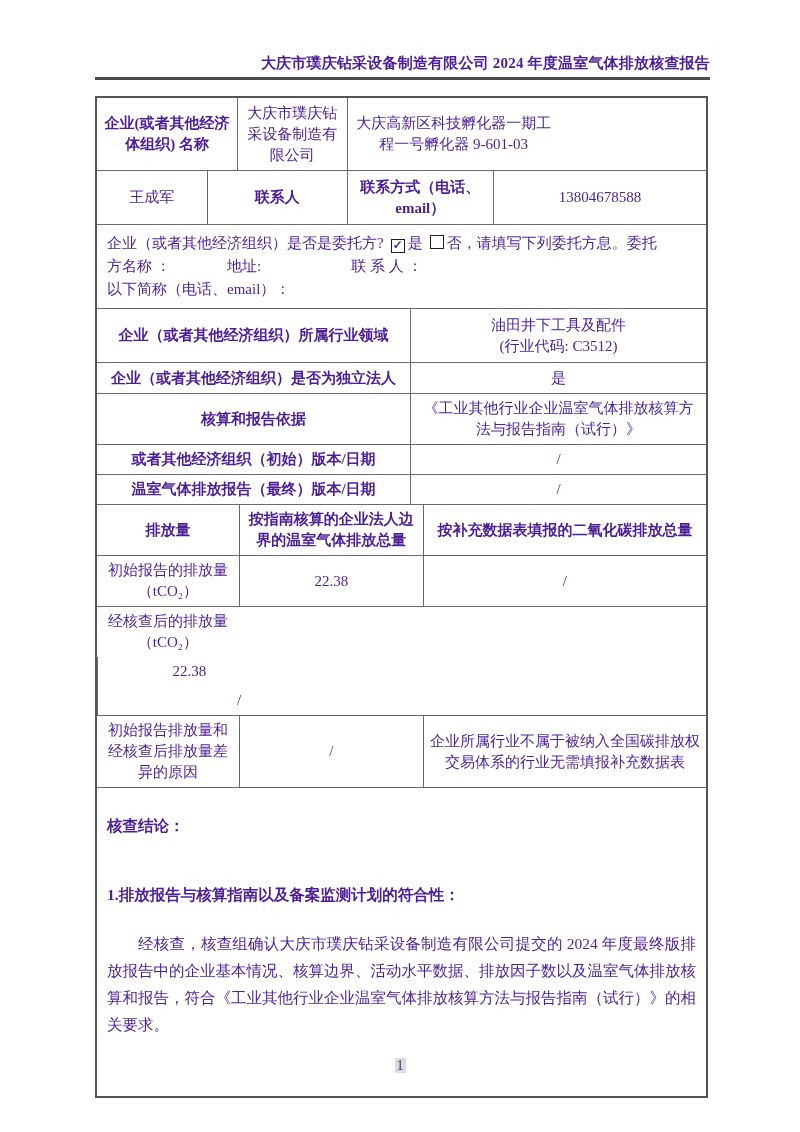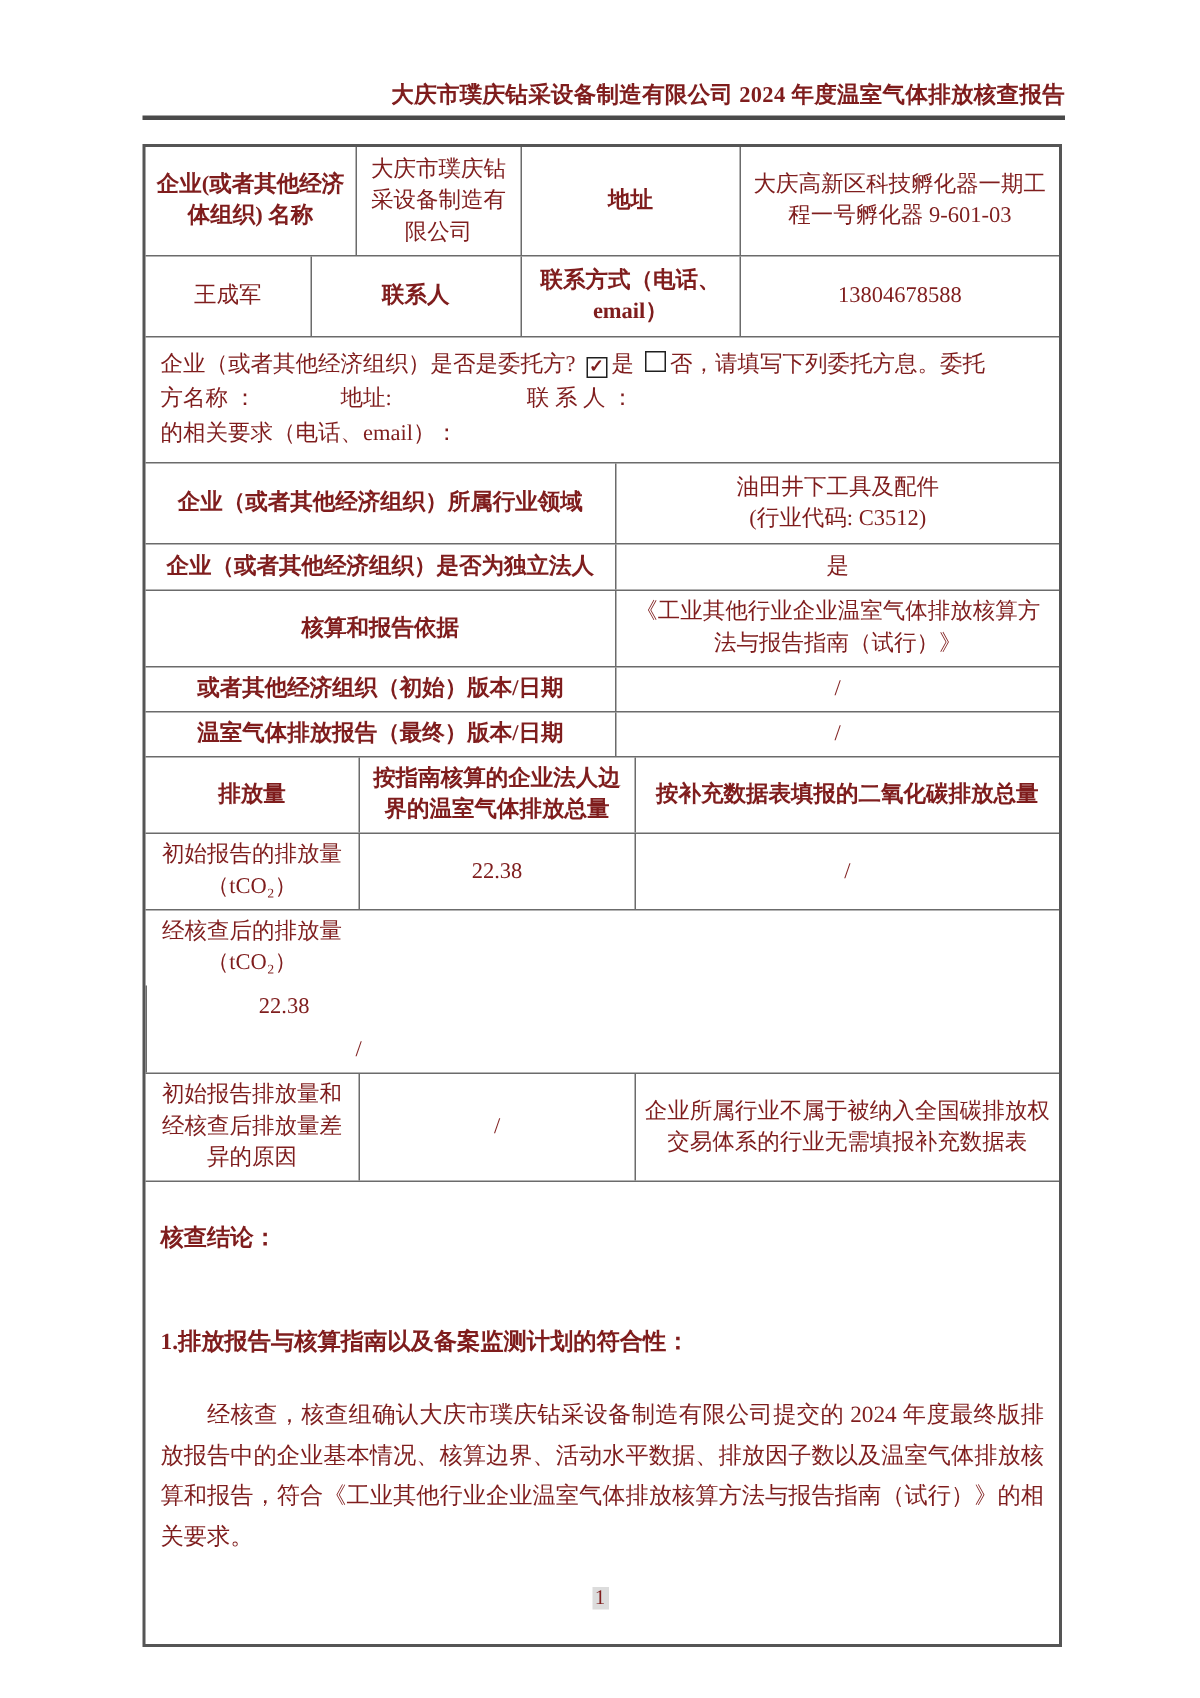--- a/index.html
+++ b/index.html
@@ -1,21 +1,21 @@
 <!DOCTYPE html>
 <html><head>
 <meta charset="utf-8">
 <style>
   html,body{margin:0;padding:0;background:#ffffff;}
   .page{
     position:relative;
     width:800px;height:1132px;
     background:#ffffff;
     font-family:"Liberation Serif","DejaVu Serif",serif;
-    color:#7f1d1d;
+    color:#4c1d95;
     overflow:hidden;
   }
   .content{position:absolute;left:95px;top:0;width:615px;}
   .doc-header{
     padding-top:54px;
     text-align:right;
     font-weight:bold;
     font-size:15px;
     letter-spacing:0.2px;
   }
@@ -87,35 +87,34 @@
   <div class="content">
 
     <div class="doc-header">大庆市璞庆钻采设备制造有限公司 2024 年度温室气体排放核查报告</div>
     <div class="header-rule"></div>
 
     <div class="tbl">
 
       <div class="trow r1">
         <div class="tcell ca1 lbl">企业(或者其他经济体组织) 名称</div>
         <div class="tcell ca2">大庆市璞庆钻采设备制造有限公司</div>
-        <div class="tcell ca3 lbl">地址</div>
         <div class="tcell ca4">大庆高新区科技孵化器一期工程一号孵化器 9-601-03</div>
       </div>
       <div class="trow r2">
         <div class="tcell ca2">王成军</div>
         <div class="tcell ca1 lbl">联系人</div>
         <div class="tcell ca3 lbl">联系方式（电话、email）</div>
         <div class="tcell ca4">13804678588</div>
       </div>
 
       <div class="trow">
         <div class="tcell dele" style="width:100%">
           <div class="dele-line"><span>企业（或者其他经济组织）是否是委托方?</span><span class="cb"><span>✓</span></span><span>是</span><span class="cb"></span><span>否</span><span>，请填写下列委托方息。委托</span></div>
           <div class="dele-line">方名称 ：               地址:                        联 系 人 ：</div>
-          <div class="dele-line">的相关要求（电话、email）：</div>
+          <div class="dele-line">以下简称（电话、email）：</div>
         </div>
       </div>
 
       <div class="trow r4">
         <div class="tcell cc1 lbl">企业（或者其他经济组织）所属行业领域</div>
         <div class="tcell cc2 pre">油田井下工具及配件
 (行业代码: C3512)</div>
       </div>
       <div class="trow r5">
         <div class="tcell cc1 lbl">企业（或者其他经济组织）是否为独立法人</div>

